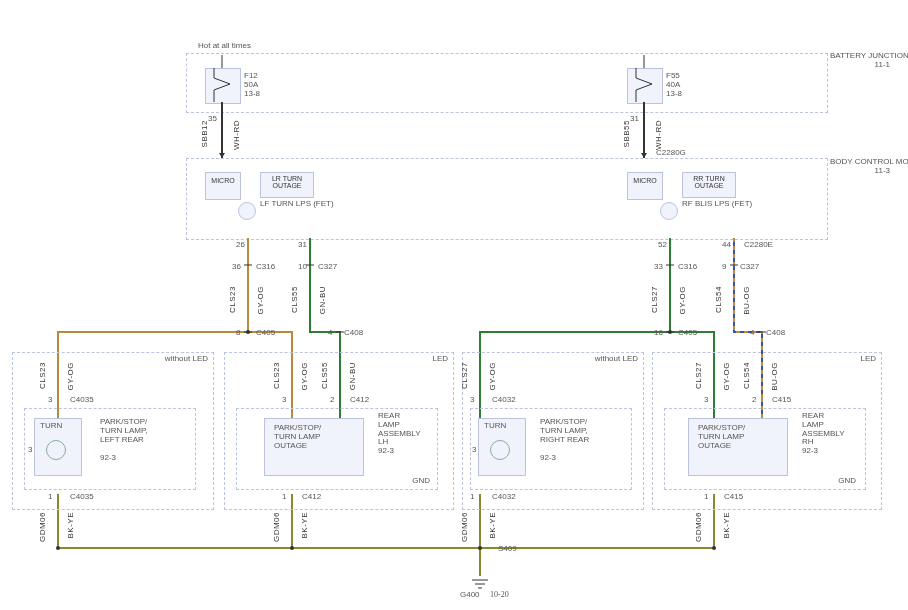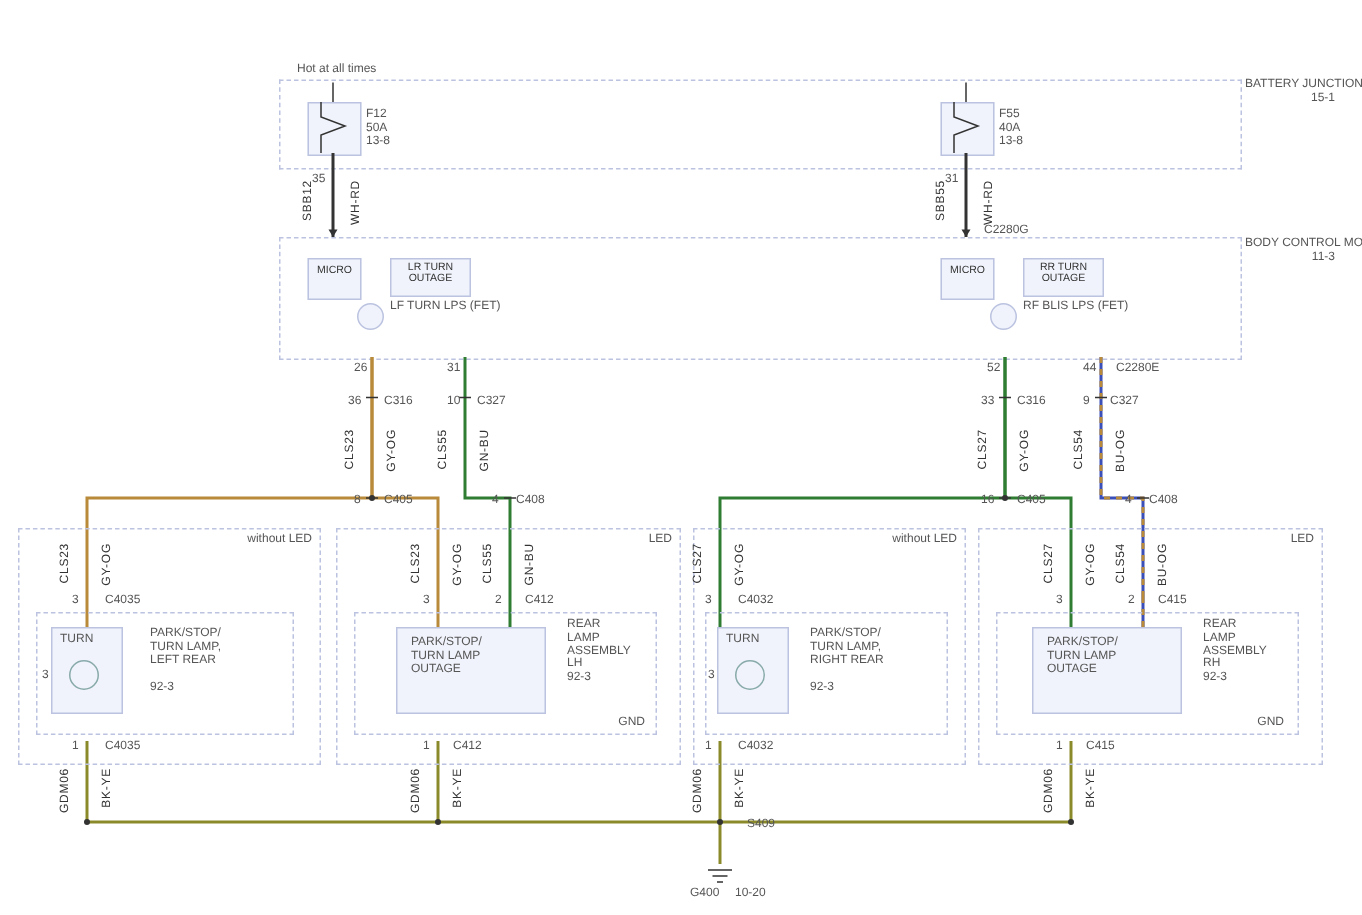--- a/index.html
+++ b/index.html
@@ -45,21 +45,21 @@
   .right { text-align: right; }
 </style>
 </head>
 <body>
 
 <div class="canvas">
 
 
   <div class="abs txt lbl" style="left:198px; top:42px;">Hot at all times</div>
   <div class="abs dashed-box" style="left:186px; top:53px; width:640px; height:58px;"></div>
-  <div class="abs txt lbl right" style="left:830px; top:52px; width:60px;"><span>BATTERY JUNCTION BOX (BJB)</span><br><span>15-1</span></div>
+  <div class="abs txt lbl right" style="left:830px; top:52px; width:60px;"><span>BATTERY JUNCTION BOX (BJB)</span><br><span>11-1</span></div>
 
   <div class="abs solid-box" style="left:205px; top:68px; width:34px; height:34px;"></div>
   <div class="abs txt lbl" style="left:244px; top:72px;"><span>F12</span><br><span>50A</span><br><span>13-8</span></div>
   <div class="abs solid-box" style="left:627px; top:68px; width:34px; height:34px;"></div>
   <div class="abs txt lbl" style="left:666px; top:72px;"><span>F55</span><br><span>40A</span><br><span>13-8</span></div>
 
   <div class="abs dashed-box" style="left:186px; top:158px; width:640px; height:80px;"></div>
   <div class="abs txt lbl right" style="left:830px; top:158px; width:60px;"><span>BODY CONTROL MODULE (BCM)</span><br><span>11-3</span></div>
 
   <div class="abs solid-box" style="left:205px; top:172px; width:34px; height:22px; font-size:7px; text-align:center; padding-top:4px;">MICRO</div>
@@ -235,15 +235,15 @@
   <div class="abs txt lbl" style="left:698px; top:424px;"><span>PARK/STOP/</span><br><span>TURN LAMP</span><br><span>OUTAGE</span></div>
   <div class="abs txt lbl" style="left:802px; top:412px;"><span>REAR</span><br><span>LAMP</span><br><span>ASSEMBLY</span><br><span>RH</span><br><span>92-3</span></div>
   <div class="abs lbl right" style="left:808px; top:476px; width:48px;">GND</div>
   <div class="abs lbl" style="left:704px; top:492px;">1</div>
   <div class="abs lbl" style="left:724px; top:492px;">C415</div>
   <div class="abs vtxt" style="left:694px; top:512px;">GDM06</div>
   <div class="abs vtxt" style="left:722px; top:512px;">BK-YE</div>
 
   <div class="abs lbl" style="left:498px; top:544px;">S409</div>
   <div class="abs lbl" style="left:460px; top:590px;">G400</div>
-  <div class="abs lbl" style="left:490px; top:590px;">10-20</div>
+  <div class="abs lbl" style="left:490px; top:590px;font-family:Liberation Serif, serif;">10-20</div>
 
 </div>
 
 </body></html>

